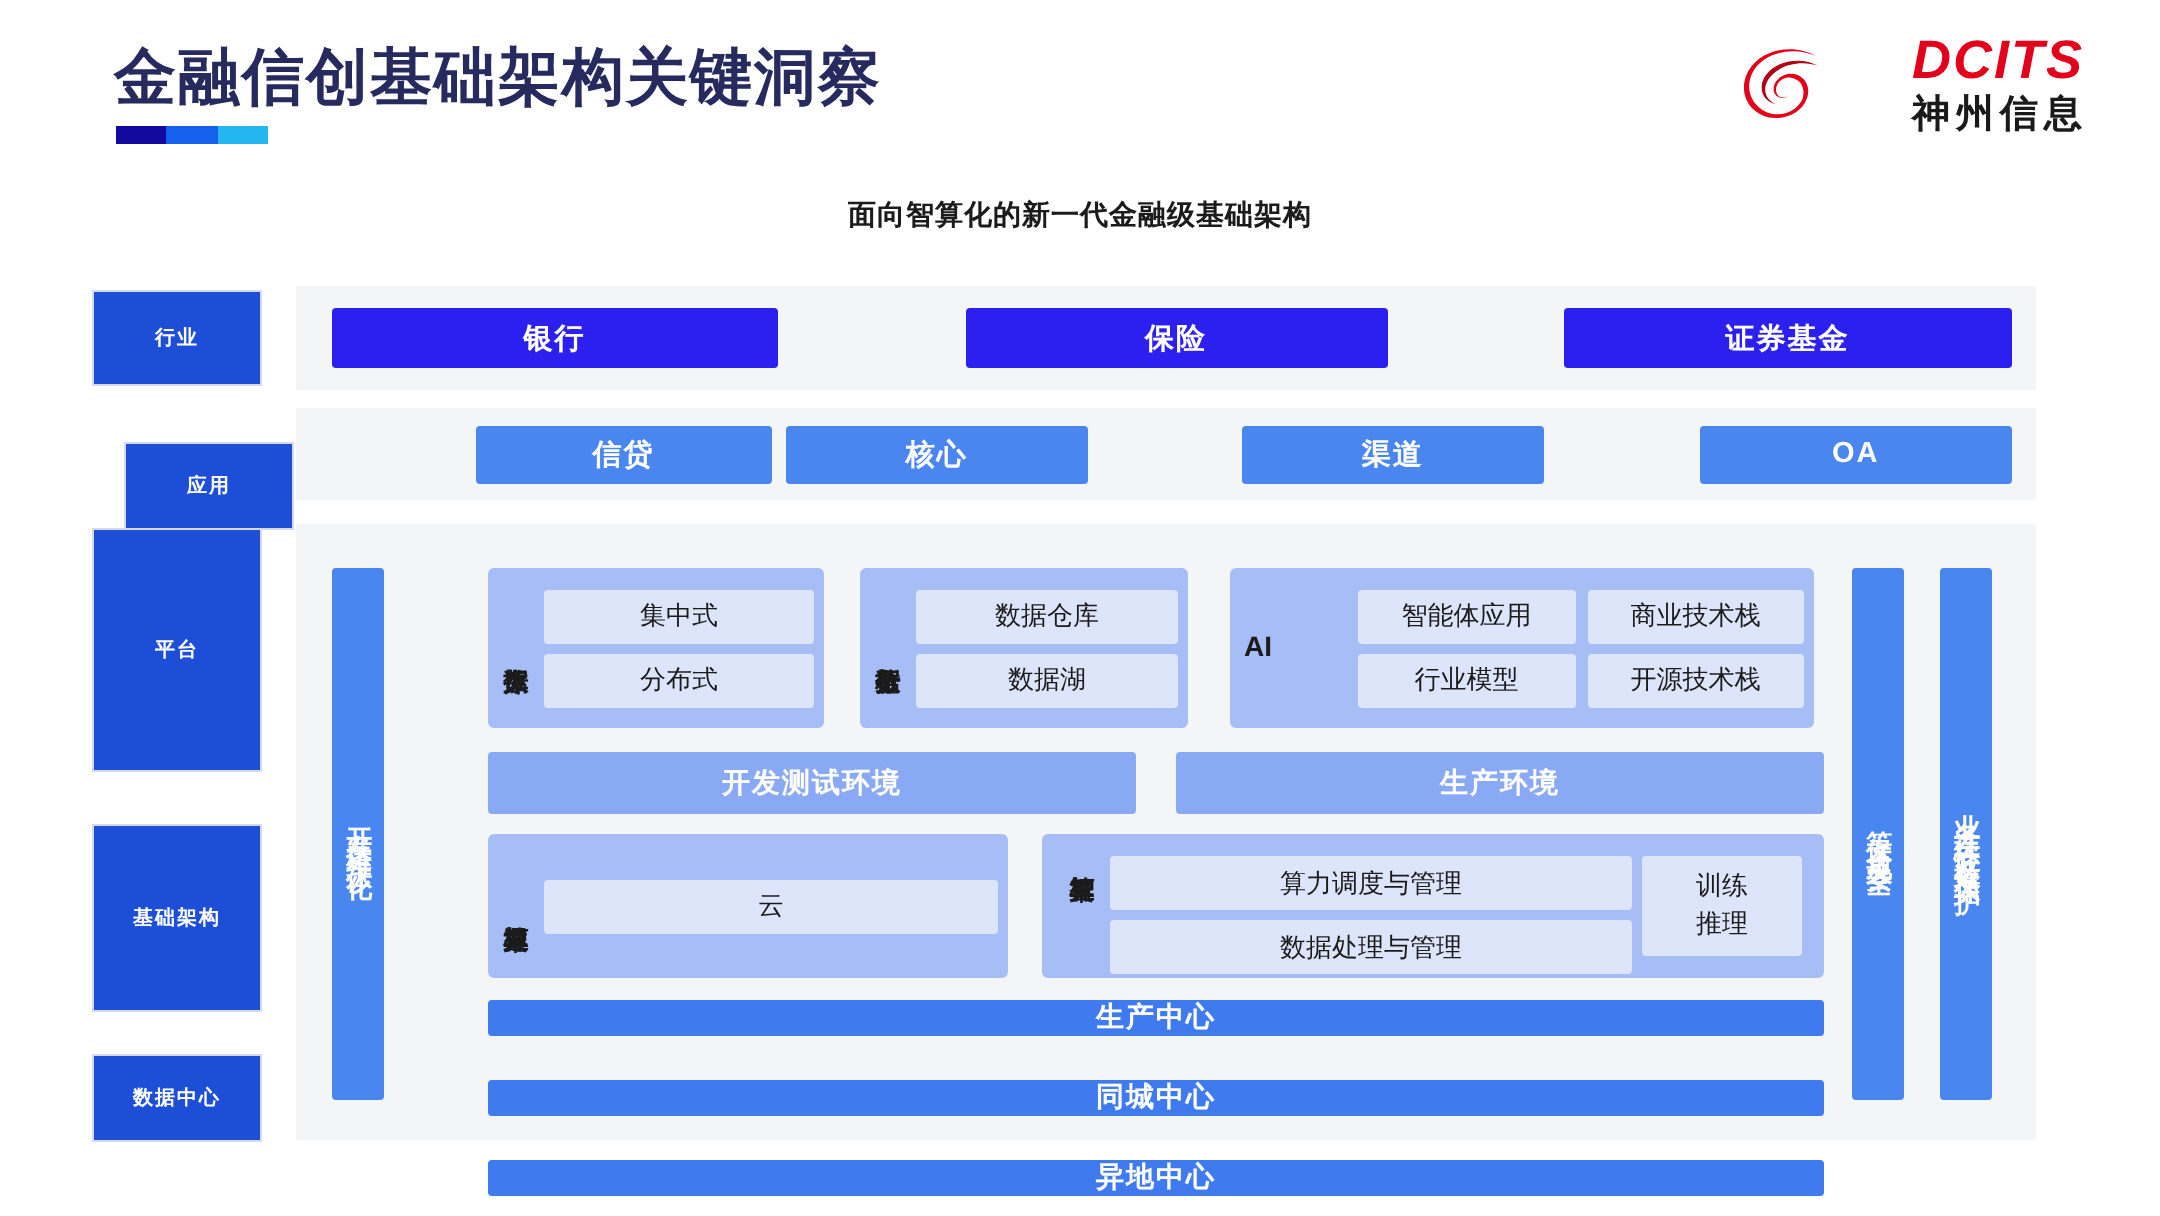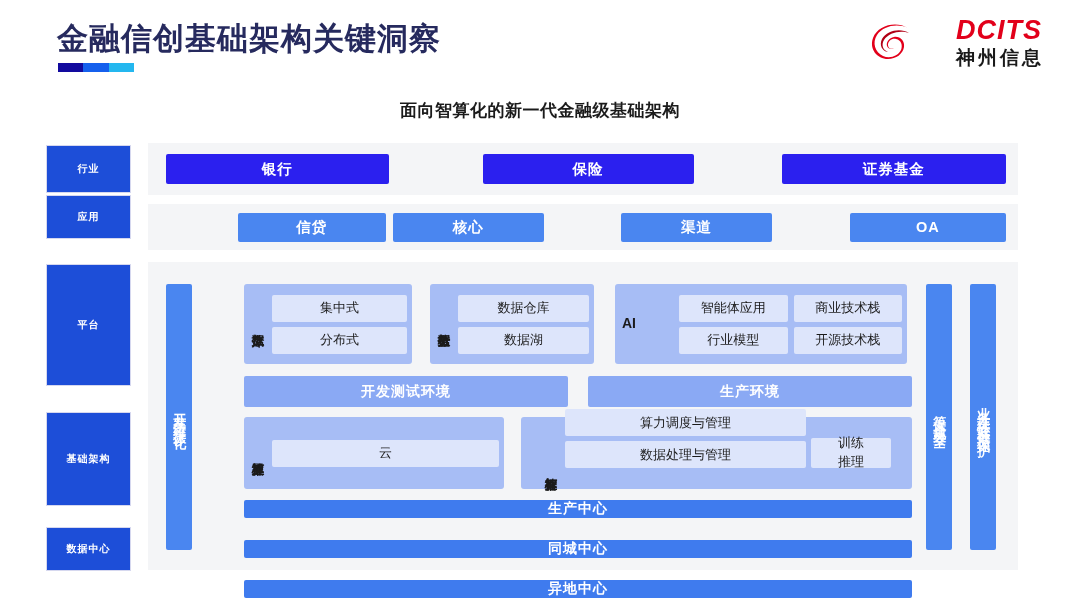--- a/index.html
+++ b/index.html
@@ -21,28 +21,28 @@
   .accent .a1{background:#120a9e;}
   .accent .a2{background:#1560ed;}
   .accent .a3{background:#24b7ef;}
 
   .logo{position:absolute;right:36px;top:17px;display:flex;align-items:center;gap:9px;}
   .logo-mark{width:47px;height:47px;position:relative;}
   .logo-text{display:flex;flex-direction:column;line-height:1;margin-left:32px;}
   .logo-en{font-size:27px;font-weight:bold;color:#e2001a;letter-spacing:1px;font-style:italic;}
   .logo-cn{font-size:19px;font-weight:bold;color:#1a1a1a;letter-spacing:3px;margin-top:4px;}
 
-  .subtitle{position:absolute;left:0;right:0;top:99px;text-align:center;font-size:17px;font-weight:bold;color:#1b1b1b;letter-spacing:.5px;}
+  .subtitle{position:absolute;left:0;right:0;top:99px;text-align:center;font-size:14px;font-weight:bold;color:#1b1b1b;letter-spacing:.5px;}
 
   
   .sb{position:absolute;left:47px;width:83px;background:#1d4ed8;color:#fff;
       display:flex;align-items:center;justify-content:center;
       font-size:10px;font-weight:bold;letter-spacing:1px;box-shadow:0 0 0 1px #d6d8ef;}
   .sb-industry{top:146px;height:46px;}
-  .sb-app{top:196px;height:42px;}
+  .sb-app{top:222px;height:42px;margin-left:16px;}
   .sb-platform{top:265px;height:120px;}
   .sb-infra{top:413px;height:92px;}
   .sb-dc{top:528px;height:42px;}
 
   
   .panel{position:absolute;left:148px;right:62px;background:#f4f5f7;}
   .p-industry{top:143px;height:52px;}
   .p-app{top:204px;height:46px;}
   .p-main{top:262px;height:308px;}
 
@@ -87,21 +87,21 @@
   .g-ai{width:282px;margin-left:21px;}
   .g-ai .grp-cols{display:flex;gap:6px;flex:1;padding-left:36px;}
   .g-ai .col{display:flex;flex-direction:column;gap:5px;flex:1;}
 
   .rowB{position:absolute;left:0;right:0;top:92px;height:31px;display:flex;gap:20px;}
   .env{flex:1;background:#8aa9f4;color:#fff;font-weight:bold;font-size:14px;border-radius:2px;
        display:flex;align-items:center;justify-content:center;letter-spacing:1px;}
 
   .rowC{position:absolute;left:0;right:0;top:133px;height:72px;display:flex;gap:17px;}
   .g-tong{width:250px;}
-  .g-zhi{flex:1;display:flex;align-items:flex-end;padding:21px;gap:5px;}
+  .g-zhi{flex:1;display:flex;align-items:flex-start;padding:11px;gap:5px;}
   .g-zhi .mid{display:flex;flex-direction:column;gap:5px;flex:1;}
   .g-zhi .train{background:#dde5fb;border-radius:2px;width:80px;align-self:stretch;
                 display:flex;flex-direction:column;align-items:center;justify-content:center;
                 font-size:13px;color:#1b1b1b;line-height:1.45;}
 
   .rowD{position:absolute;left:0;right:0;top:216px;height:31px;display:flex;gap:22px;flex-direction:column;}
   .dc{flex:1;background:#3f7bee;color:#fff;font-weight:bold;font-size:14px;border-radius:2px;
       display:flex;align-items:center;justify-content:center;letter-spacing:1px;}
 </style>
 </head>

